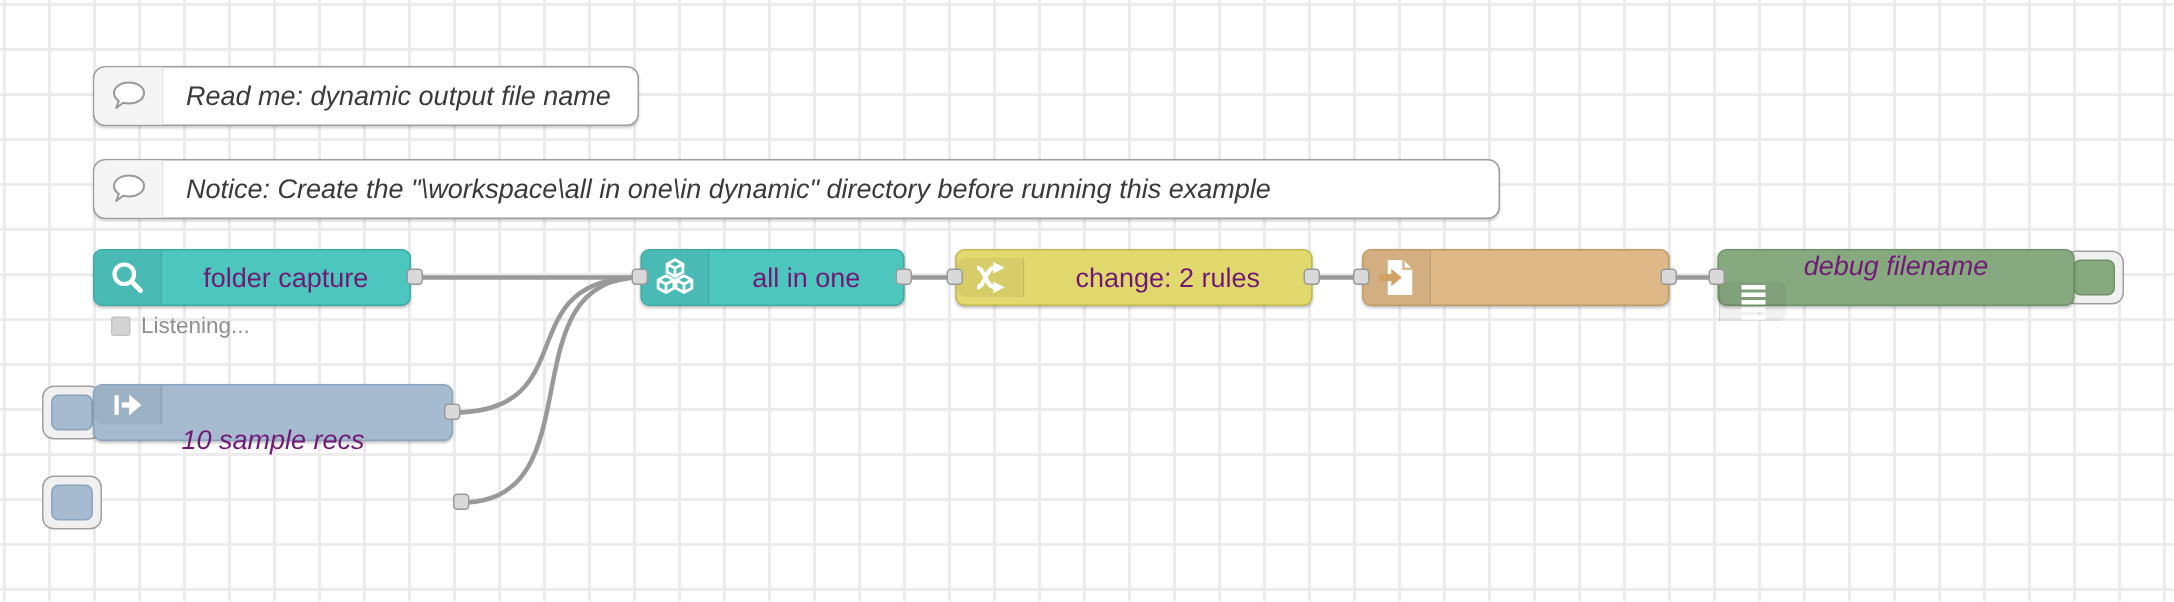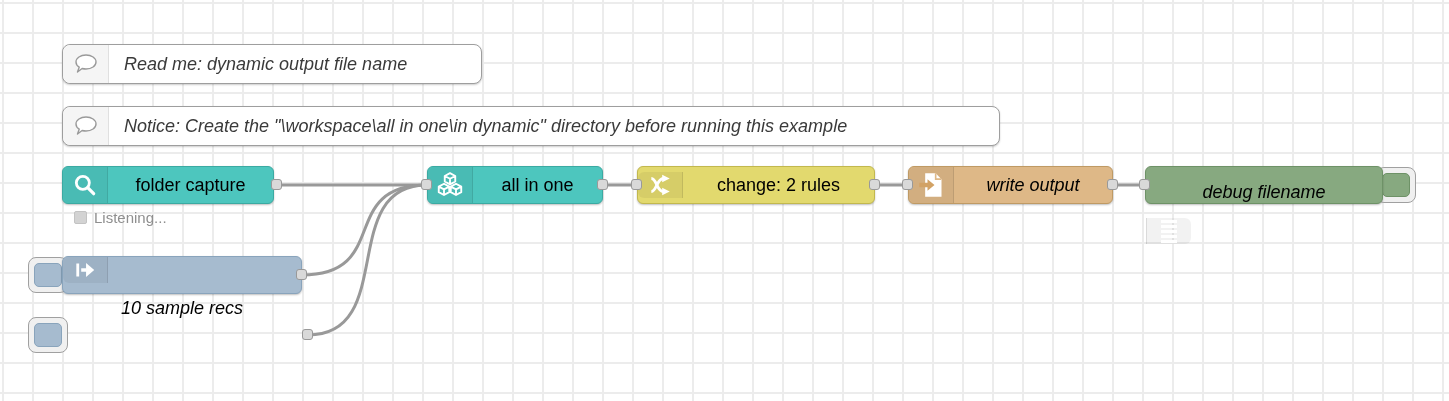--- a/index.html
+++ b/index.html
@@ -23,21 +23,21 @@
     width:44px;flex:none;display:flex;align-items:center;justify-content:center;
     background:rgba(0,0,0,0.05);border-right:1px solid rgba(0,0,0,0.10);
     border-radius:6px 0 0 6px;
   }
   .node .icon-zone.right{
     border-right:none;border-left:1px solid rgba(0,0,0,0.10);
     border-radius:0 6px 6px 0;
   }
   .node .label{
     flex:1;display:flex;align-items:center;justify-content:center;
-    font-size:18px;color:#000000;white-space:nowrap;padding:15px 8px;
+    font-size:18px;color:#701a75;white-space:nowrap;padding:0 8px;
   }
   .italic .label{font-style:italic;}
   .teal{background:#4DC6BE;border:1px solid #3BAAA2;}
   .yellow{background:#E2D96E;border:1px solid #C2B84E;}
   .tan{background:#DEB887;border:1px solid #BF9A64;}
   .green{background:#87A980;border:1px solid #6E9267;flex-direction:column;}
   .bluegray{background:#A6BBCF;border:1px solid #89A4BC;flex-direction:column;}
   .comment{
     position:absolute;height:40px;display:flex;align-items:stretch;
     background:#fff;border:1px solid #9e9e9e;border-radius:8px;
@@ -78,21 +78,21 @@
     <g stroke="#999999" stroke-width="3" fill="none" stroke-linecap="round">
       <path d="M277,185 L427,185"></path>
       <path d="M302,275 C392,275 337,185 427,185"></path>
       <path d="M308,335 C398,335 337,185 427,185"></path>
       <path d="M603,185 L637,185"></path>
       <path d="M875,185 L908,185"></path>
       <path d="M1113,185 L1145,185"></path>
     </g>
   </svg>
 
-  <div class="comment" style="left:62px;top:44px;width:420px;">
+  <div class="comment" style="left:62px;top:44px;width:364px;">
     <div class="icon-zone">
       <svg width="26" height="24" viewBox="0 0 26 24">
         <path d="M13,3 C18.5,3 23,6 23,10 C23,14 18.5,17 13,17 C11.6,17 10.3,16.8 9.1,16.5 L4.5,20 L6.2,15.2 C4.2,13.9 3,12.1 3,10 C3,6 7.5,3 13,3 Z" fill="#ffffff" stroke="#9a9a9a" stroke-width="1.4" stroke-linejoin="round"></path>
       </svg>
     </div>
     <div class="label">Read me: dynamic output file name</div>
   </div>
 
   <div class="comment" style="left:62px;top:106px;width:938px;">
     <div class="icon-zone">
@@ -153,21 +153,20 @@
   <div class="port" style="left:869px;top:179px;"></div>
 
   <div class="node tan italic" style="left:908px;top:166px;width:205px;">
     <div class="icon-zone">
       <svg width="28" height="28" viewBox="0 0 24 24">
         <path d="M7,2 L16,2 L21,7 L21,22 L7,22 Z" fill="#ffffff"></path>
         <path d="M16,2 L16,7 L21,7" fill="none" stroke="#DEB887" stroke-width="1.4"></path>
         <polygon points="2,10 9,10 9,7 15,12 9,17 9,14 2,14" fill="#D2A265"></polygon>
       </svg>
     </div>
-    <div class="label">write output</div>
   </div>
   <div class="port" style="left:902px;top:179px;"></div>
   <div class="port" style="left:1107px;top:179px;"></div>
 
   <div class="ext-button" style="left:1376px;top:167px;">
     <span class="inner debug-fill"></span>
   </div>
   <div class="node green italic" style="left:1145px;top:166px;width:238px;">
     <div class="label">debug filename</div>
     <div class="icon-zone right">

